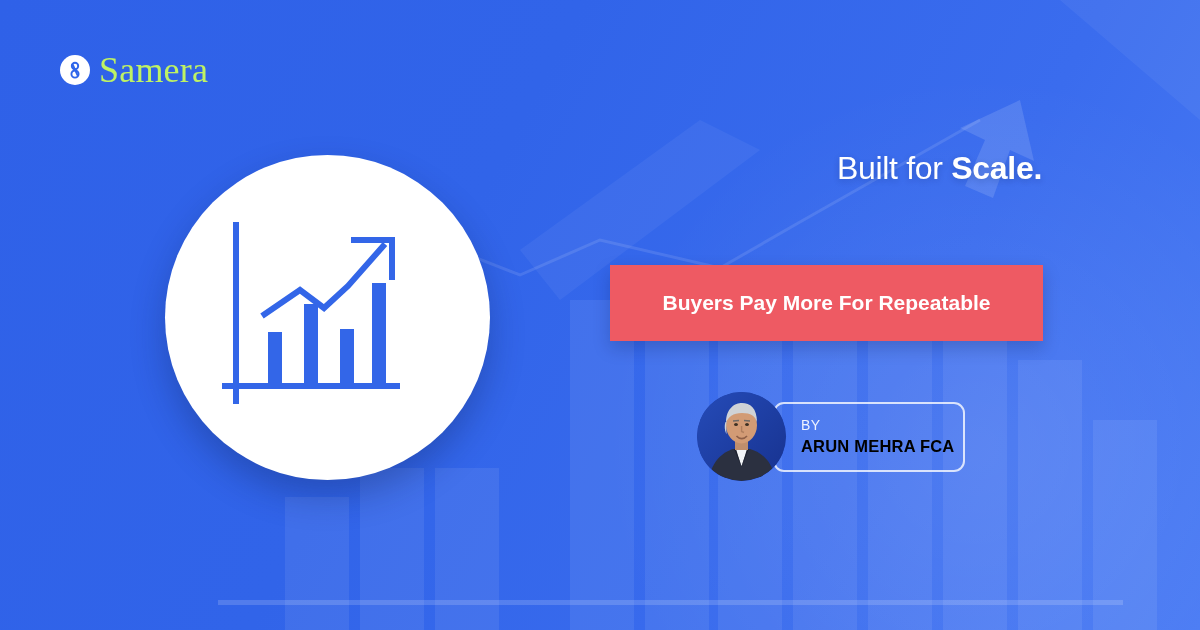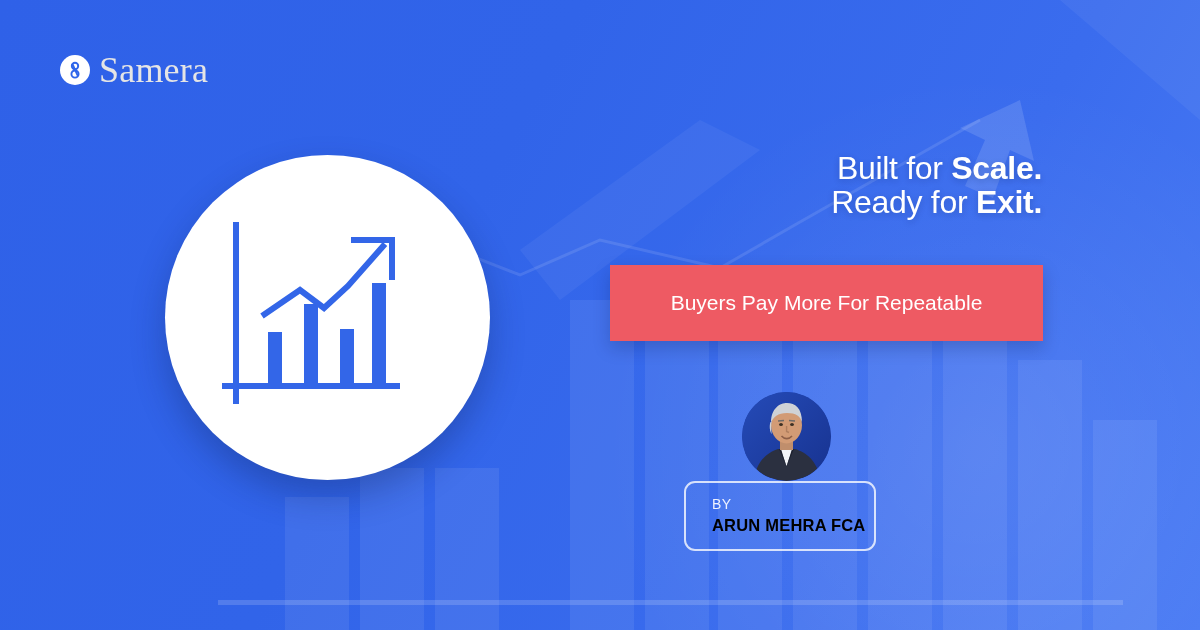--- a/index.html
+++ b/index.html
@@ -81,21 +81,21 @@
     width: 30px;
     height: 30px;
     border-radius: 50%;
     background: #ffffff;
     display: flex;
     align-items: center;
     justify-content: center;
     flex: 0 0 auto;
   }
   .logo-word {
-    color: #e5e5e5;
+    color: #bef264;
     font-family: "Liberation Serif", serif;
     font-size: 36px;
     letter-spacing: 0.2px;
     line-height: 1;
   }
 
   
   .medallion {
     position: absolute;
     left: 165px;
@@ -136,33 +136,32 @@
     background: #ee5a63;
     box-shadow: 0 7px 16px rgba(10, 25, 70, 0.22);
     display: flex;
     align-items: center;
     justify-content: center;
     text-align: center;
   }
   .banner-text {
     color: #ffffff;
     font-size: 21px;
-    font-weight: 400;
+    font-weight: 700;
     line-height: 1.32;
     padding: 0 16px;
   }
 
   
   .byline {
     position: absolute;
     left: 697px;
     top: 392px;
     display: flex;
     align-items: center;
-    flex-direction: column;
   }
   .avatar {
     position: relative;
     width: 89px;
     height: 89px;
     border-radius: 50%;
     overflow: hidden;
     background: #1d3fa8;
     flex: 0 0 auto;
     z-index: 2;
@@ -262,23 +261,20 @@
       <g stroke="#3366e8" fill="none" stroke-width="6" stroke-linejoin="miter" stroke-linecap="butt">
         <path d="M 42 98 L 80 72 L 104 90 L 128 68 L 165 26"></path>
         <path d="M 131 22 L 172 22 L 172 62"></path>
       </g>
     </svg>
   </div>
 
   <div class="headline">
     <div>
       <span>Built for </span><span class="strong">Scale.</span>
-    </div>
-    <div>
-      <span>Ready for </span><span class="strong">Exit.</span>
     </div>
   </div>
 
   <div class="banner">
     <div class="banner-text">
       <span>Buyers Pay More For Repeatable</span><br>
     </div>
   </div>
 
   <div class="byline">

